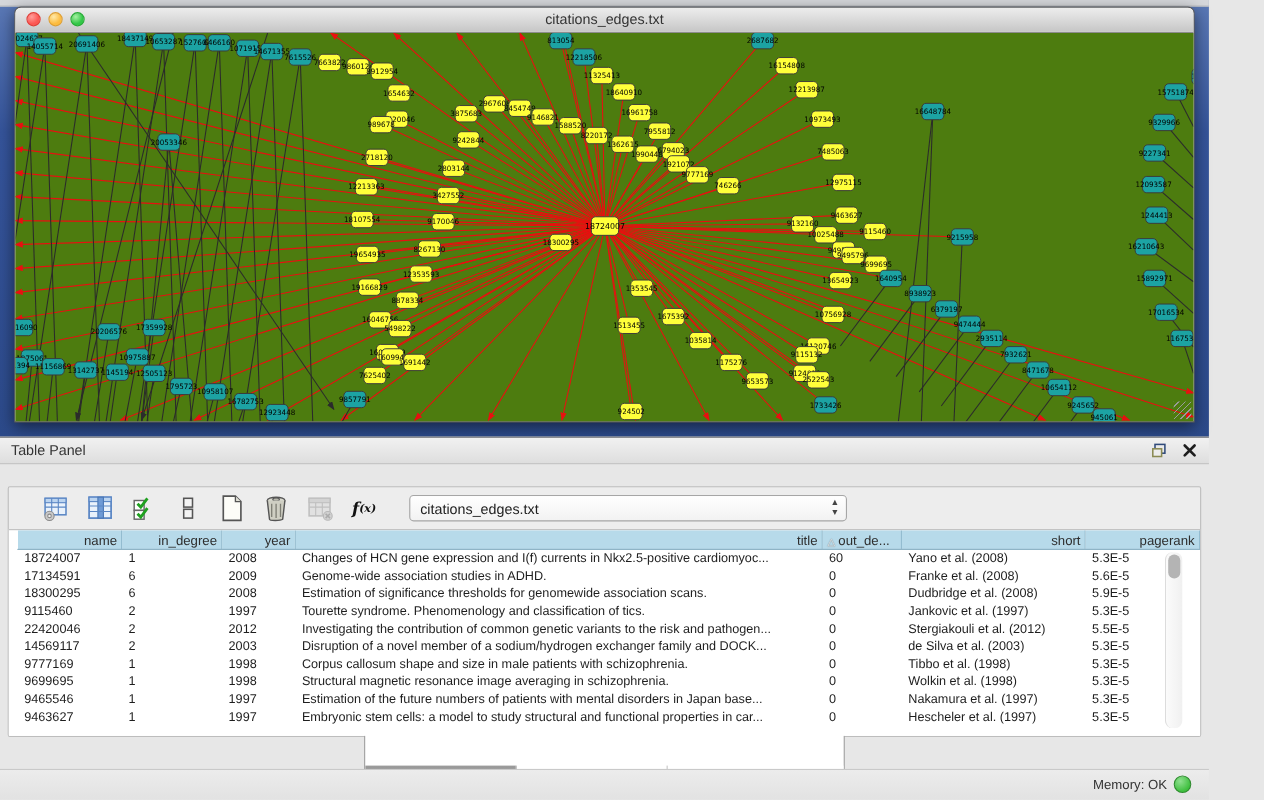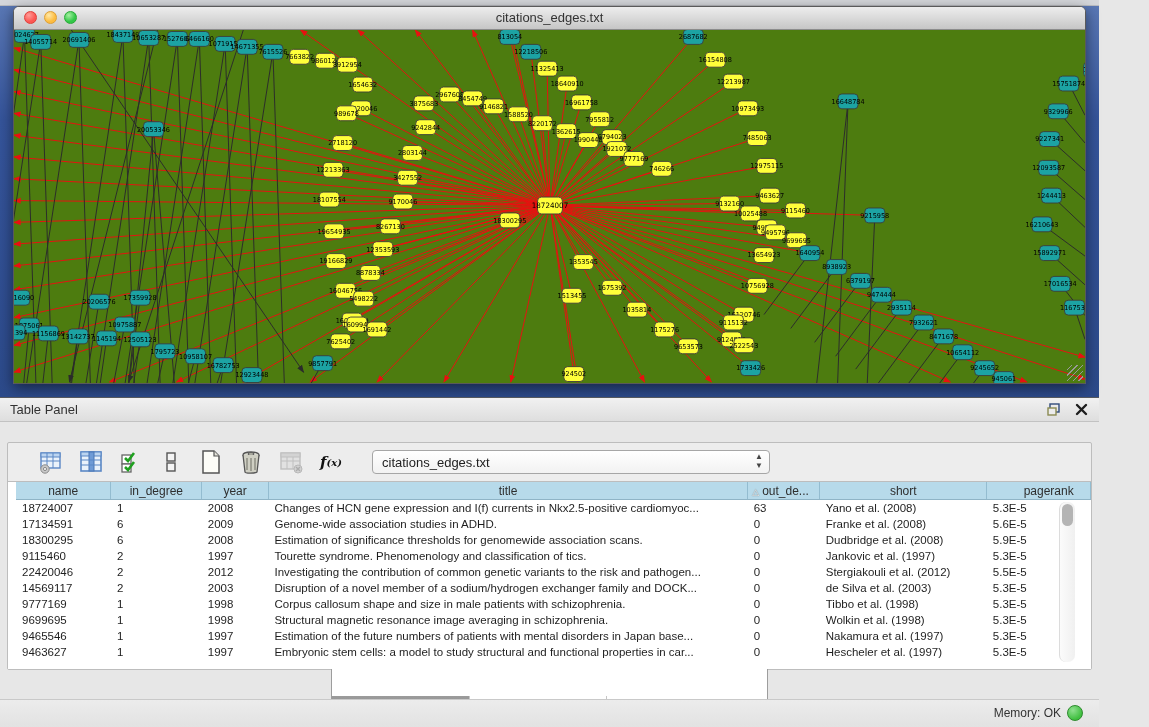--- a/index.html
+++ b/index.html
@@ -32,21 +32,21 @@
   .toolbar{height:38px;display:flex;align-items:center;padding-left:30px;gap:14px;}
   .tb-icon{width:26px;height:26px;display:flex;align-items:center;justify-content:center;}
   .fx{font-family:"DejaVu Serif",serif;font-style:italic;font-weight:bold;font-size:15px;color:#111;}
   .fx small{font-size:10px;font-weight:bold;}
   .combo{margin-left:14px;width:396px;height:22px;background:linear-gradient(180deg,#FFFFFF,#F2F2F2);border:1px solid #A6A6A6;border-radius:4px;position:relative;display:flex;align-items:center;}
   .combo .combo-text{padding-left:9px;font-size:13px;color:#222;}
   .combo .stepper{position:absolute;right:6px;top:1px;font-size:8px;line-height:9px;color:#444;text-align:center;}
 
   .table-wrap{position:relative;height:187px;background:#fff;border-top:1px solid #BDBDBD;overflow:hidden;}
   table.grid{border-collapse:collapse;table-layout:fixed;margin-left:8px;}
-  table.grid th{background:#B7DAEA;border-right:1px solid #93BCD0;border-bottom:1px solid #8FB4C6;font-size:12px;font-weight:normal;color:#2E2E2E;height:17px;padding:0 4px;overflow:hidden;white-space:nowrap;}
+  table.grid th{background:#B7DAEA;border-right:1px solid #93BCD0;border-bottom:1px solid #8FB4C6;font-size:12px;font-weight:normal;color:#2E2E2E;height:17px;padding:0 4px;overflow:hidden;white-space:nowrap;text-align:right;}
   table.grid td{font-size:11.5px;color:#1E1E1E;height:16px;padding:0 4px 0 6px;overflow:hidden;white-space:nowrap;text-align:left;}
   td.first{padding-left:10px;}
   .sort-tri{font-size:9px;color:#F8F8F8;text-shadow:0 0 1px #333;margin-right:3px;}
   .vscroll{position:absolute;right:16px;top:20px;width:15px;height:160px;background:linear-gradient(90deg,#FBFBFB,#F0F0F0);border-left:1px solid #DCDCDC;border-radius:7px;}
   .vthumb{position:absolute;left:2px;top:2px;width:11px;height:22px;border-radius:6px;background:#B4B4B4;}
 
   .tabs-row{height:30px;display:flex;align-items:center;justify-content:center;}
   .seg{display:flex;border:1px solid #9D9D9D;border-radius:4px;overflow:hidden;background:#fff;box-shadow:0 1px 0 rgba(255,255,255,.7);}
   .seg-item{padding:3px 23px;font-size:18px;color:#222;border-left:1px solid #C6C6C6;background:#fff;margin-top:48px;}
   .seg-item:first-child{border-left:none;}
@@ -824,21 +824,21 @@
                 <th style="width: 173px;">short</th>
                 <th style="width: 86px; padding-left: 24px;">pagerank</th>
               </tr>
             </thead>
           <tbody id="table-body">
               <tr>
                 <td class="first">18724007</td>
                 <td>1</td>
                 <td>2008</td>
                 <td>Changes of HCN gene expression and I(f) currents in Nkx2.5-positive cardiomyoc...</td>
-                <td>63</td>
+                <td>60</td>
                 <td>Yano et al. (2008)</td>
                 <td>5.3E-5</td>
               </tr>
               <tr>
                 <td class="first">17134591</td>
                 <td>6</td>
                 <td>2009</td>
                 <td>Genome-wide association studies in ADHD.</td>
                 <td>0</td>
                 <td>Franke et al. (2008)</td>

